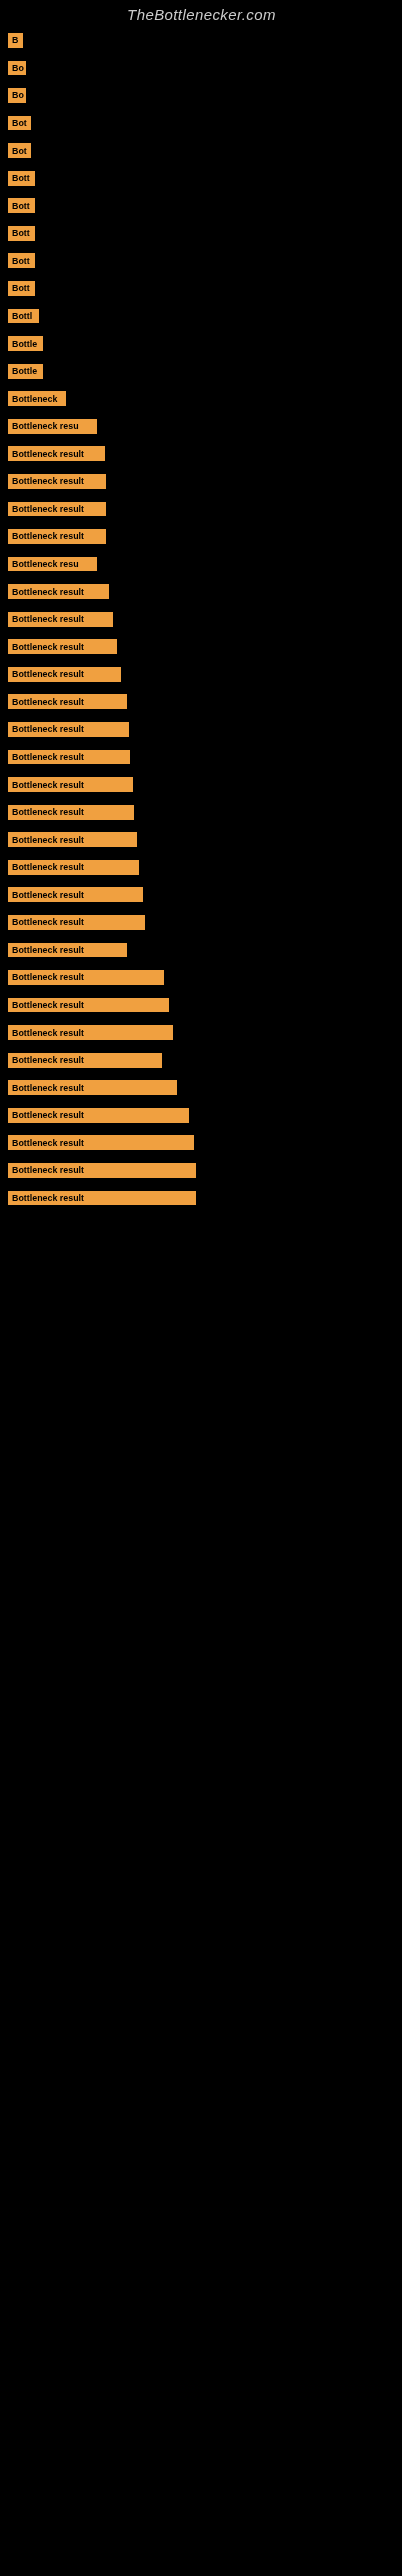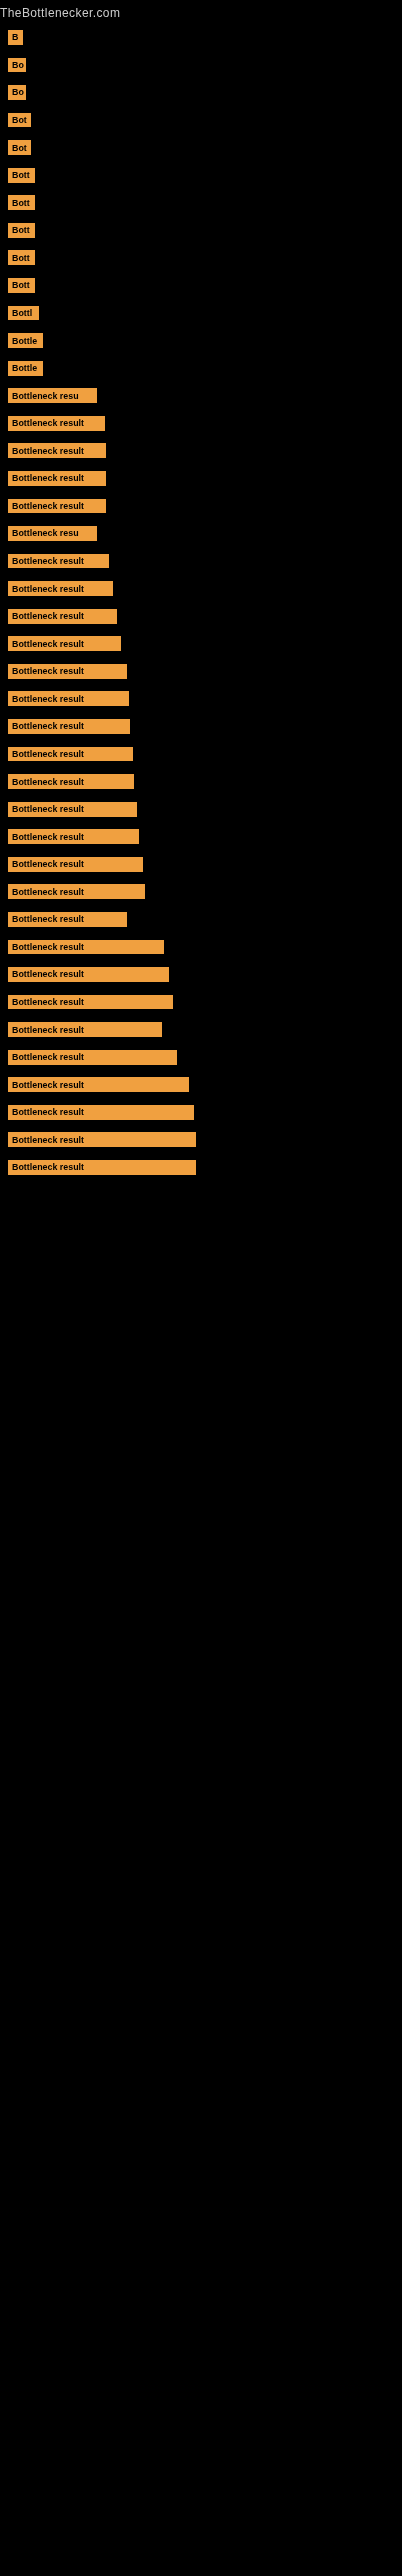--- a/index.html
+++ b/index.html
@@ -9,23 +9,25 @@
     }
     body {
       background-color: #000;
       width: 403px;
       min-height: 2576px;
       font-family: Arial, sans-serif;
       position: relative;
     }
     .site-title {
       color: #ccc;
-      font-size: 12px;
+      font-size: 15px;
+      text-align: center;
       padding: 6.4px 0 3.2px 0;
       letter-spacing: 0.4px;
+      font-style: italic;
     }
     .container {
       padding: 0 8px;
     }
     .bar-row {
       display: flex;
       align-items: center;
       margin-bottom: 0px;
       padding: 4.8px 0;
     }
@@ -77,20 +79,23 @@
       <span class="bar-label" style="width: 26.6px; max-width: 26.6px; min-width: 26.6px;">Bott</span>
     </div>
     <div class="bar-row" style="margin-bottom: 0px; padding: 6.4px 0px;">
       <span class="bar-label" style="width: 31px; max-width: 31px; min-width: 31px;">Bottl</span>
     </div>
     <div class="bar-row" style="margin-bottom: 0px; padding: 6.4px 0px;">
       <span class="bar-label" style="width: 35px; max-width: 35px; min-width: 35px;">Bottle</span>
     </div>
     <div class="bar-row" style="margin-bottom: 0px; padding: 6.4px 0px;">
       <span class="bar-label" style="width: 35px; max-width: 35px; min-width: 35px;">Bottle</span>
+    </div>
+    <div class="bar-row" style="margin-bottom: 0px; padding: 6.4px 0px;">
+      <span class="bar-label" style="width: 58px; max-width: 58px; min-width: 58px;">Bottleneck</span>
     </div>
     <div class="bar-row" style="margin-bottom: 0px; padding: 6.4px 0px;">
       <span class="bar-label" style="width: 89px; max-width: 89px; min-width: 89px;">Bottleneck resu</span>
     </div>
     <div class="bar-row" style="margin-bottom: 0px; padding: 6.4px 0px;">
       <span class="bar-label" style="width: 97px; max-width: 97px; min-width: 97px;">Bottleneck result</span>
     </div>
     <div class="bar-row" style="margin-bottom: 0px; padding: 6.4px 0px;">
       <span class="bar-label" style="width: 98px; max-width: 98px; min-width: 98px;">Bottleneck result</span>
     </div>

